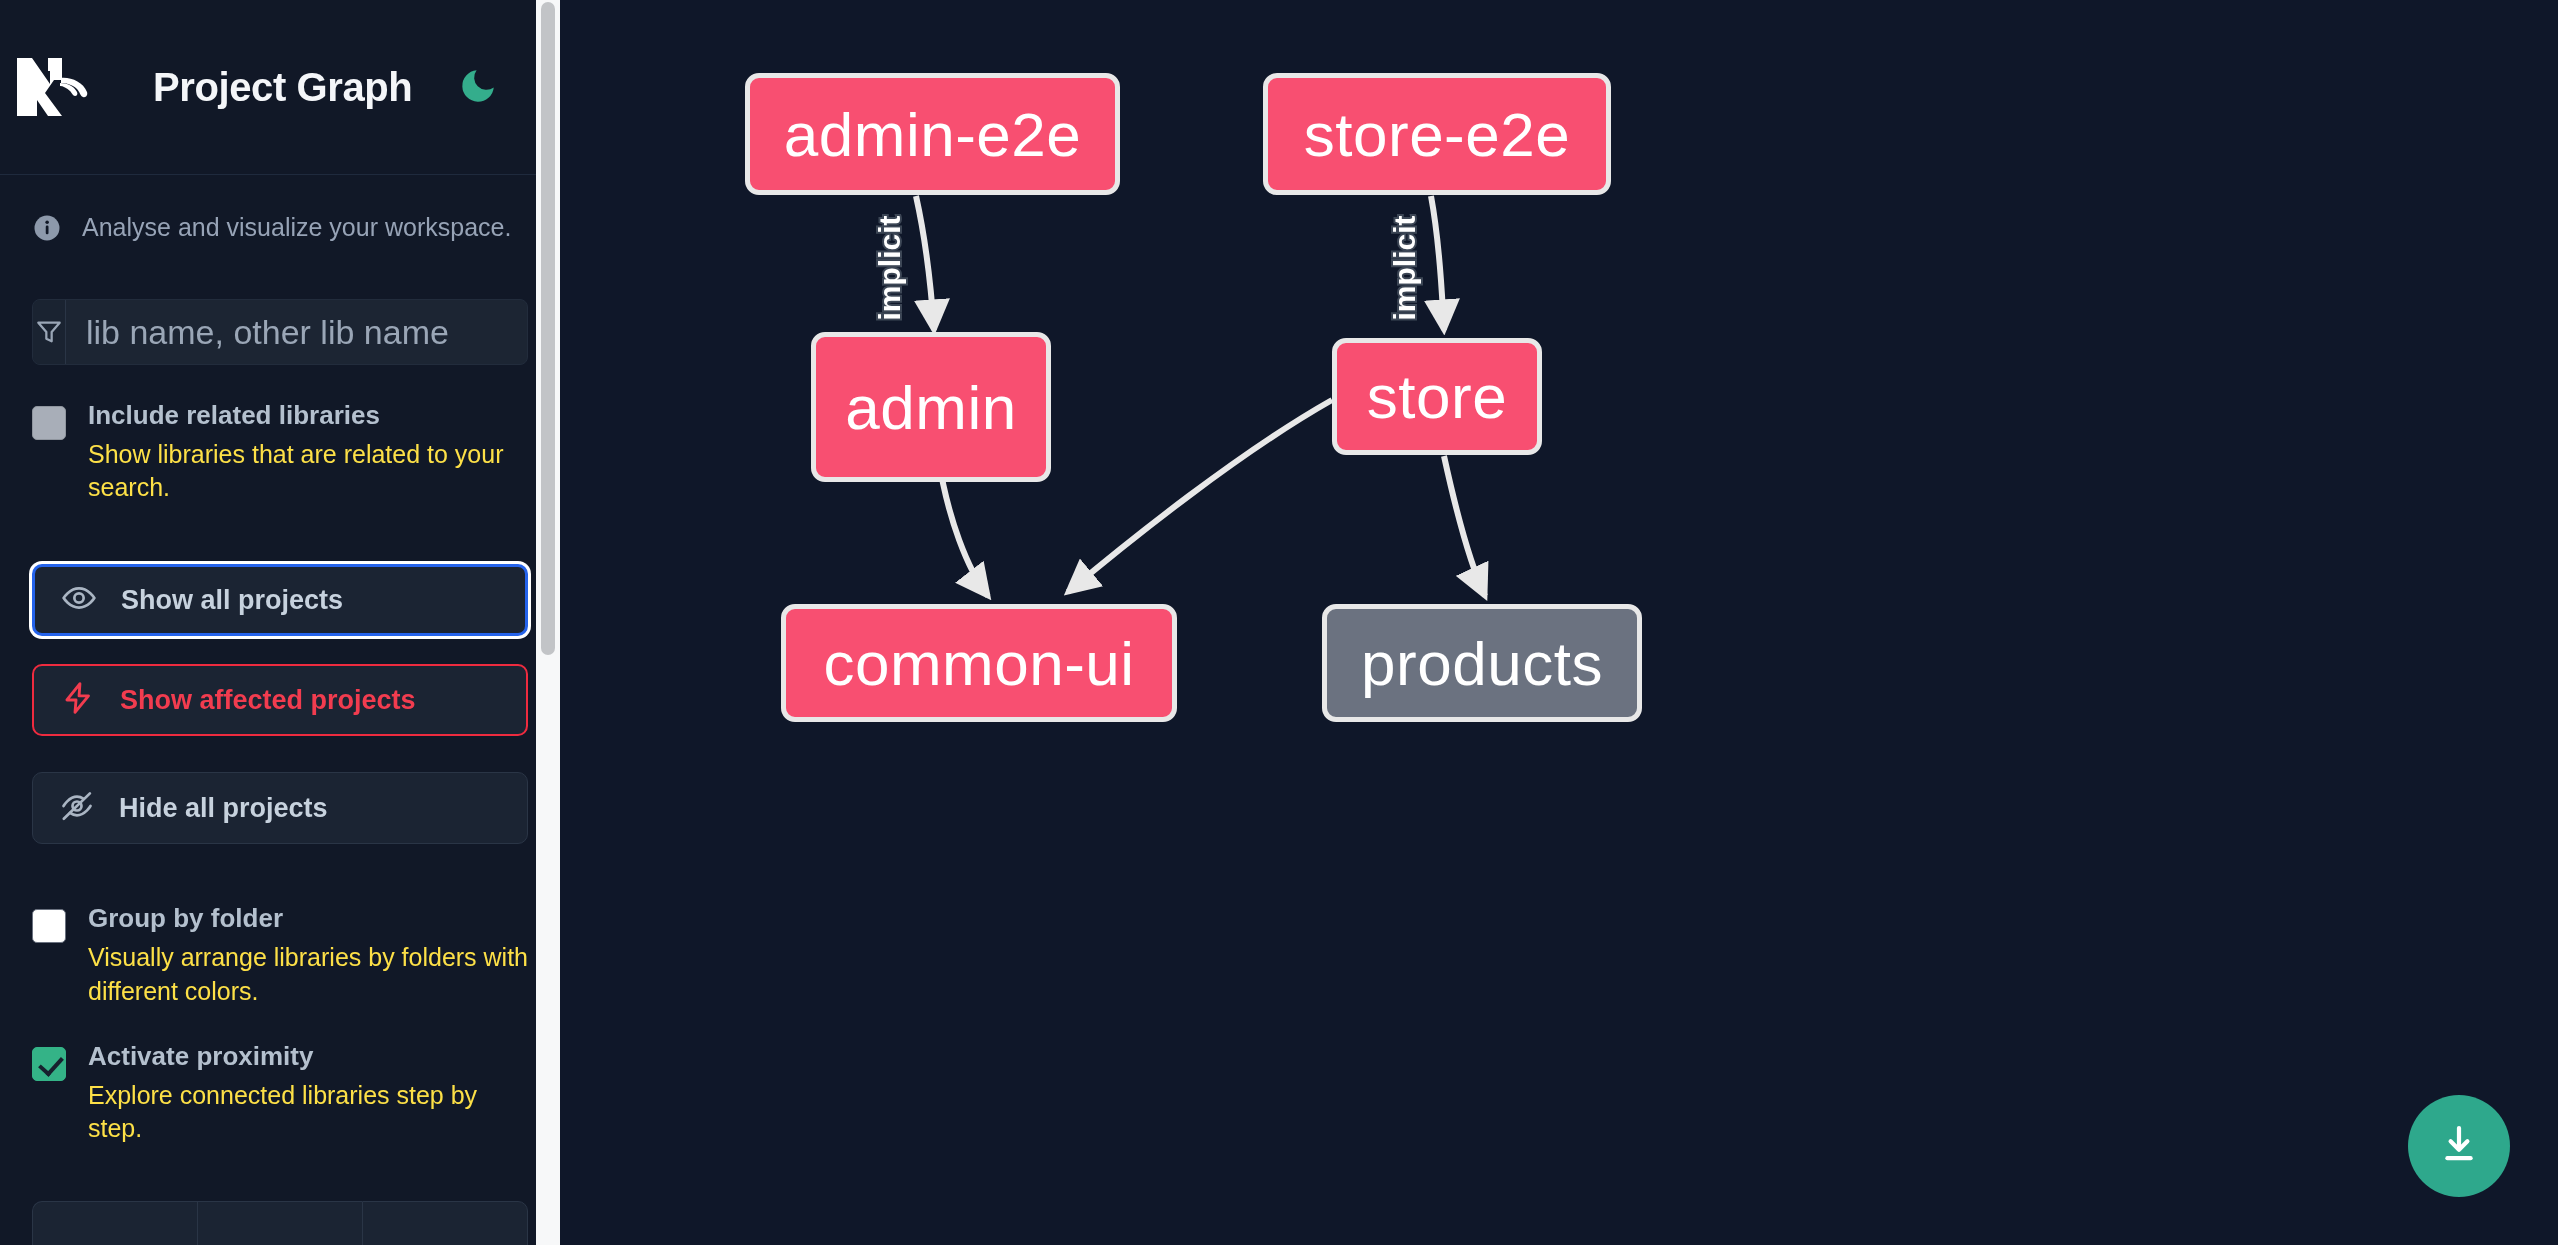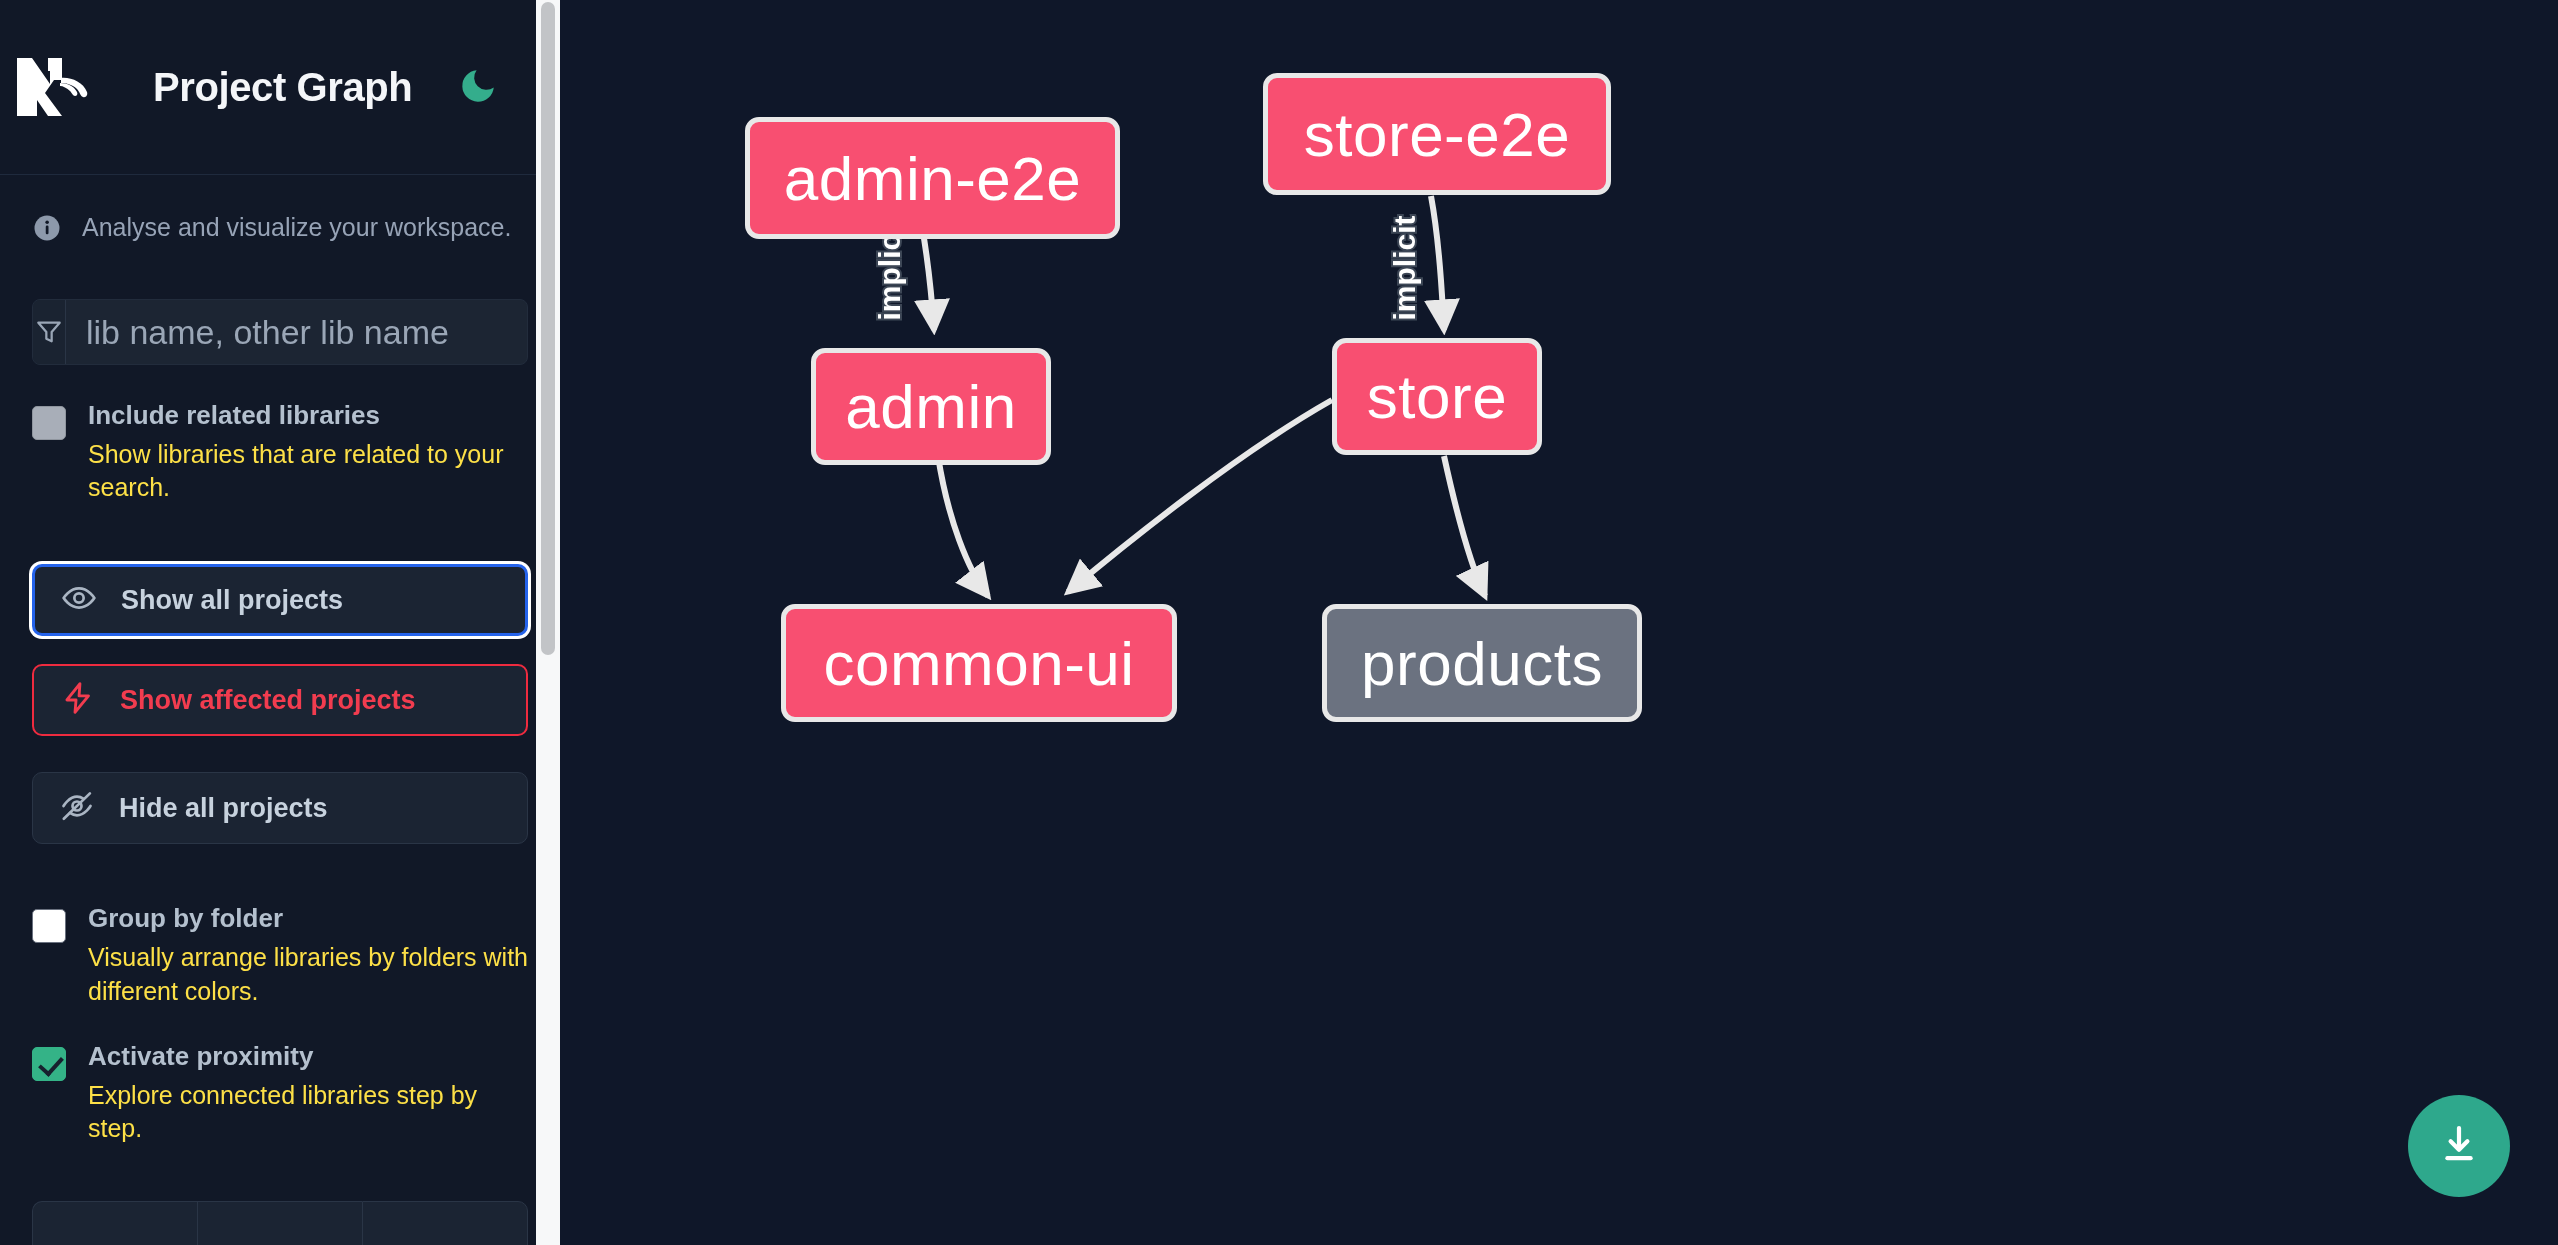--- a/index.html
+++ b/index.html
@@ -268,29 +268,29 @@
         <path d="M378,456 C388,520 408,570 428,596"></path>
         <path d="M772,400 C680,452 570,540 508,592"></path>
         <path d="M884,456 C898,520 912,568 925,596"></path>
       </g>
       <g font-family="Liberation Sans, sans-serif" font-size="30" font-weight="700" fill="#ffffff" stroke="#3c4655" stroke-width="4" paint-order="stroke" text-anchor="middle">
         <text transform="translate(340,268) rotate(-90)">implicit</text>
         <text transform="translate(855,268) rotate(-90)">implicit</text>
       </g>
     </svg>
 
-    <div class="node" style="left:185px;top:73px;width:375px;height:122px;background:#f84f71;margin-top:44px;">
+    <div class="node" style="left:185px;top:73px;width:375px;height:122px;background:#f84f71;">
       <span class="node-label" style="font-size:62px">admin-e2e</span>
     </div>
 
     <div class="node" style="left:703px;top:73px;width:348px;height:122px;background:#f84f71;">
       <span class="node-label" style="font-size:62px">store-e2e</span>
     </div>
 
-    <div class="node" style="left:251px;top:348px;width:240px;height:117px;background:#f84f71;text-align:center;">
+    <div class="node" style="left:251px;top:332px;width:240px;height:150px;background:#f84f71;text-align:center;">
       <span class="node-label" style="font-size:62px">admin</span>
     </div>
 
     <div class="node" style="left:772px;top:338px;width:210px;height:117px;background:#f84f71;">
       <span class="node-label" style="font-size:62px">store</span>
     </div>
 
     <div class="node" style="left:221px;top:604px;width:396px;height:118px;background:#f84f71;">
       <span class="node-label" style="font-size:62px">common-ui</span>
     </div>

